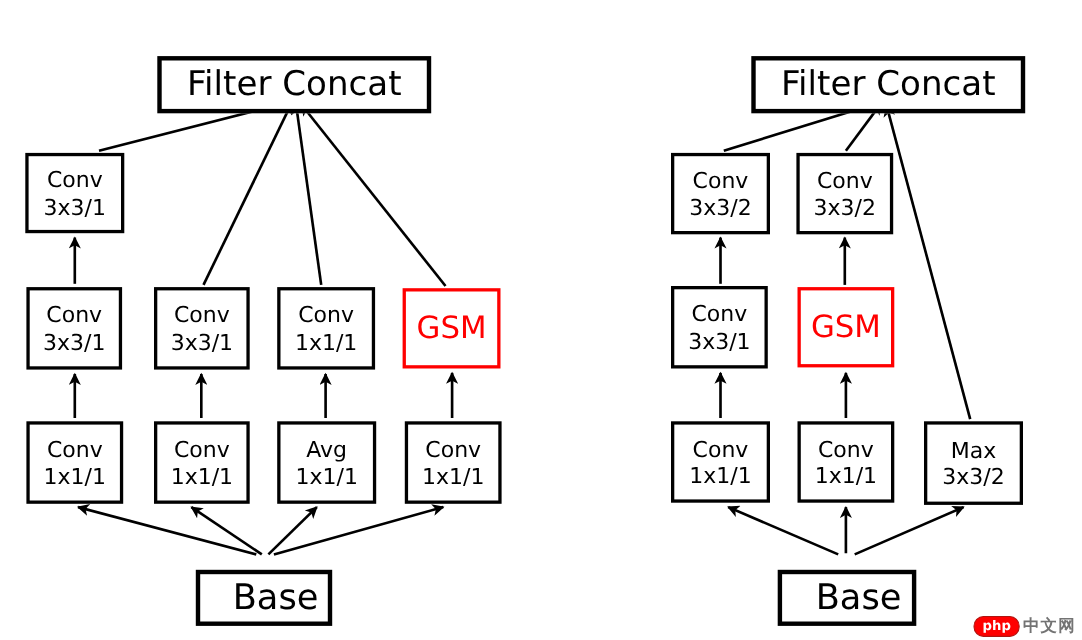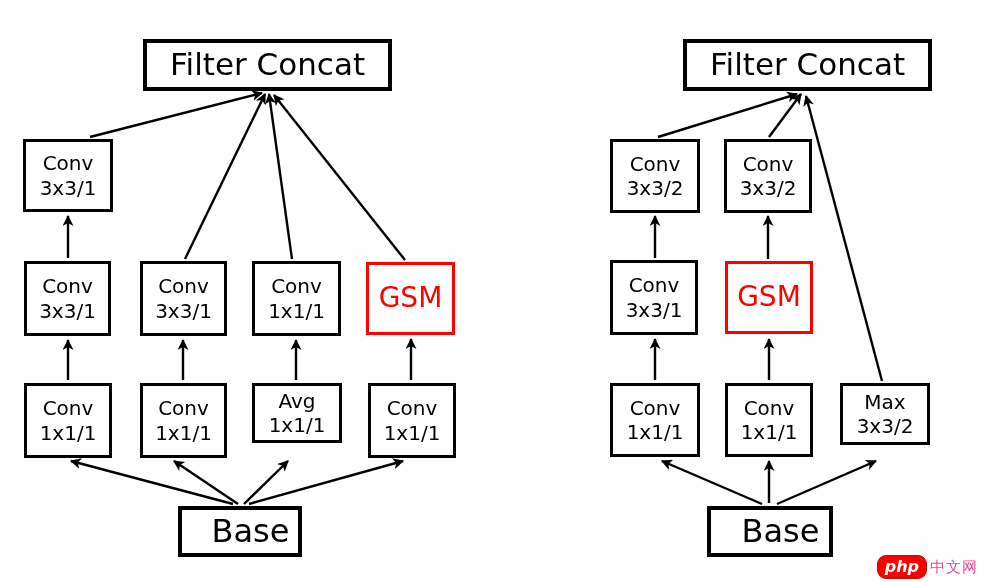--- a/index.html
+++ b/index.html
@@ -8,34 +8,34 @@
     font-family:"DejaVu Sans","Liberation Sans",sans-serif;
     overflow:hidden;
   }
   #arrow-layer{position:absolute;left:0;top:0;z-index:1;}
   .node{
     position:absolute;z-index:2;box-sizing:border-box;background:#ffffff;
     border:3px solid var(--line,#000);color:#000;
     display:flex;flex-direction:column;align-items:center;justify-content:center;
     font-size:20px;line-height:1.22;text-align:center;white-space:nowrap;
   }
-  .node.big{border-width:4px;font-size:31px;}
+  .node.big{border-width:4px;font-size:31px;margin-top:12px;}
   .node.base{font-size:32px;padding-left:21px;}
   .node.red{border-color:var(--accent-red,#ff0000);color:var(--accent-red,#ff0000);font-size:28px;justify-content:center;}
   .watermark{
     position:absolute;right:6px;bottom:3px;z-index:3;
     display:flex;align-items:center;gap:3px;
   }
   .wm-logo{
     background:var(--accent-red,#e8241c);
-    color:#fff;font-style:italic;font-weight:bold;font-size:16px;
+    color:#fff;font-weight:bold;font-size:12px;
     border-radius:9px;padding:1px 7px 2px 7px;border:1px solid #b01510;
   }
   .wm-text{
-    color:#ec4899;font-weight:normal;font-size:15px;letter-spacing:1px;
+    color:#737373;font-weight:bold;font-size:15px;letter-spacing:1px;
     text-shadow:0 0 1px #ffffff;
   }
 </style>
 </head>
 <body style="background: rgb(255, 255, 255);">
 
 <svg id="arrow-layer" width="984" height="582" viewBox="0 0 984 582">
   <defs>
     <marker id="ah" viewBox="0 0 10 10" refX="9" refY="5" markerWidth="14" markerHeight="11" markerUnits="userSpaceOnUse" orient="auto-start-reverse">
       <path d="M0,0 L10,5 L0,10 L2.6,5 Z" fill="#000"></path>
@@ -100,21 +100,21 @@
 </div>
 
 <div class="node" style="left:24px;top:383px;width:88px;height:75px;">
   <div>Conv</div>
   <div>1x1/1</div>
 </div>
 <div class="node" style="left:140px;top:383px;width:87px;height:75px;">
   <div>Conv</div>
   <div>1x1/1</div>
 </div>
-<div class="node" style="left:252px;top:383px;width:90px;height:60px;align-items:center;">
+<div class="node" style="left:252px;top:383px;width:90px;height:75px;align-items:center;">
   <div>Avg</div>
   <div>1x1/1</div>
 </div>
 <div class="node" style="left:368px;top:383px;width:88px;height:75px;">
   <div>Conv</div>
   <div>1x1/1</div>
 </div>
 
 <div class="node big base" style="left:178px;top:506px;width:124px;height:51px;">
   <div>Base</div>
@@ -142,21 +142,21 @@
 </div>
 
 <div class="node" style="left:610px;top:383px;width:90px;height:74px;">
   <div>Conv</div>
   <div>1x1/1</div>
 </div>
 <div class="node" style="left:725px;top:383px;width:88px;height:74px;">
   <div>Conv</div>
   <div>1x1/1</div>
 </div>
-<div class="node" style="left:840px;top:383px;width:90px;height:62px;">
+<div class="node" style="left:840px;top:383px;width:90px;height:76px;">
   <div>Max</div>
   <div>3x3/2</div>
 </div>
 
 <div class="node big base" style="left:707px;top:506px;width:126px;height:51px;">
   <div>Base</div>
 </div>
 
 <div class="watermark">
   <span class="wm-logo">php</span>

